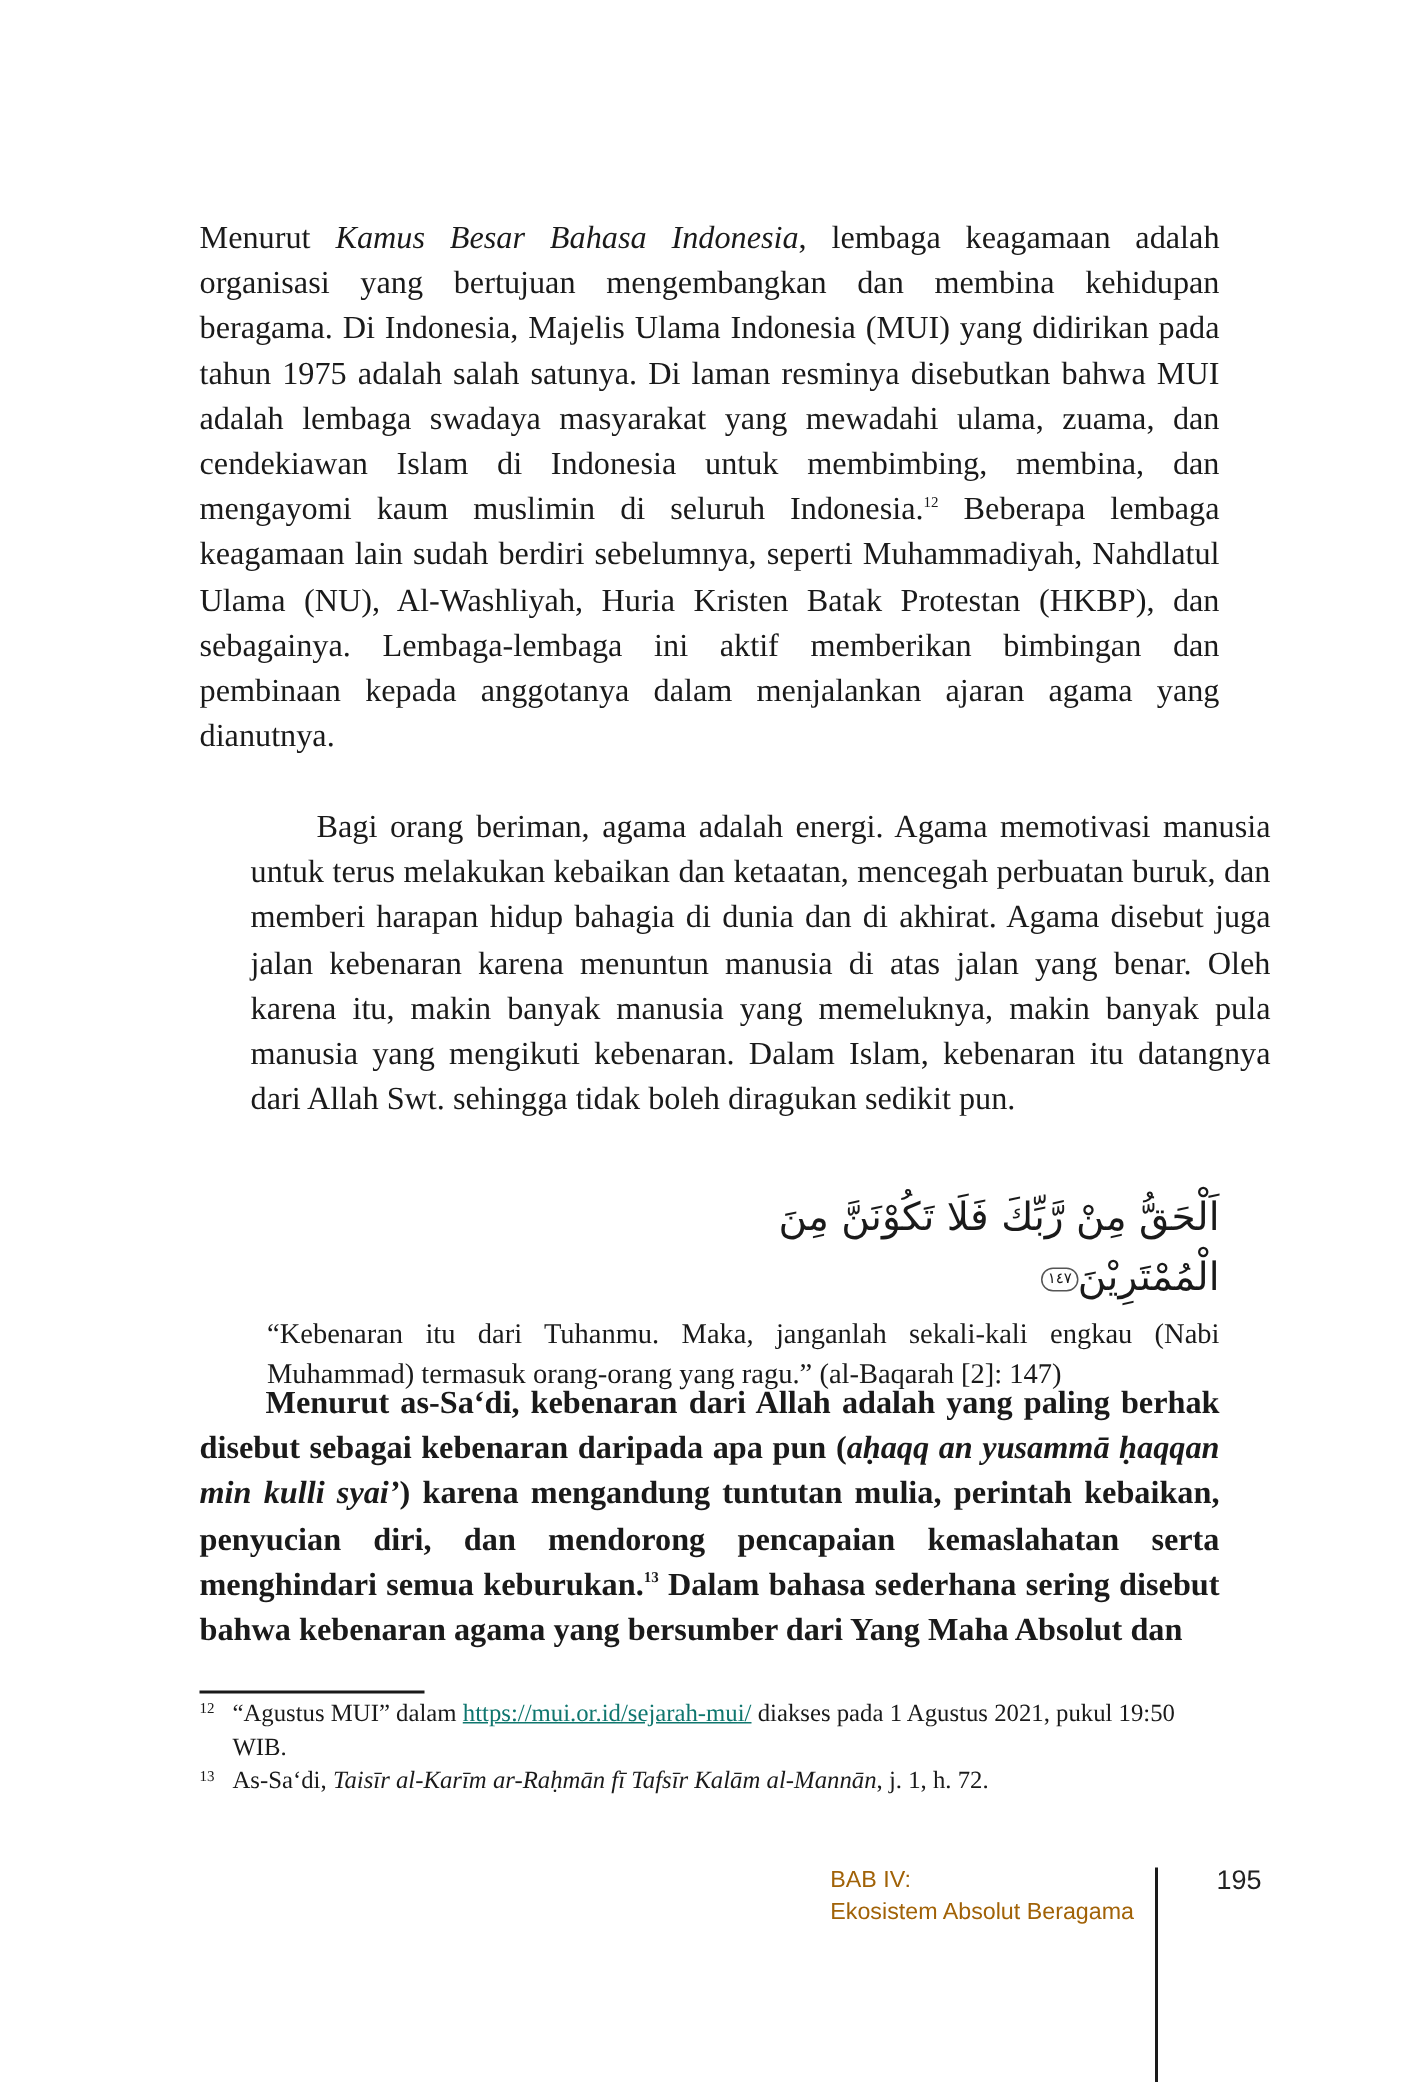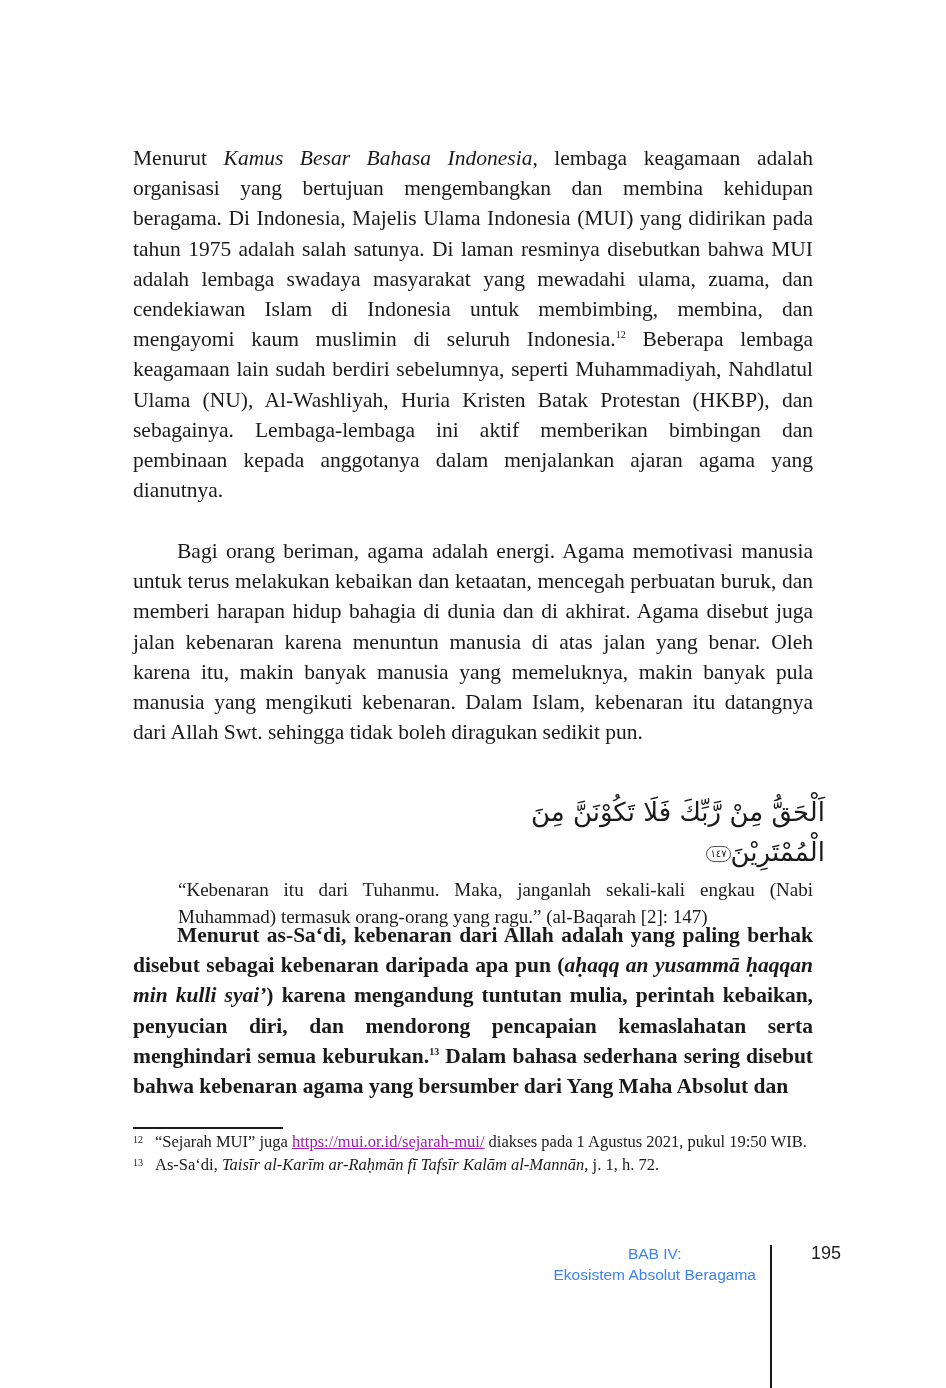--- a/index.html
+++ b/index.html
@@ -6,46 +6,46 @@
   body { width: 946px; height: 1388px; position: relative; overflow: hidden; color: #1a1a1a; }
   .page { position: absolute; left: 0; top: 0; width: 946px; height: 1387px; background: #fff; }
   .body-text {
     position: absolute; left: 133px; width: 680px;
     font-family: "Liberation Serif", "DejaVu Serif", serif;
     font-size: 21.5px; line-height: 30.2px; text-align: justify; color: #1a1a1a;
   }
   .body-text p { margin: 0; }
   .indent { text-indent: 44px; }
   .p1 { top: 143px; }
-  .p2 { top: 536px; }
+  .p2 { top: 536px; margin-left: 34px; }
   .p3 { top: 920px; font-weight: bold; }
   sup.fn { font-size: 10px; vertical-align: super; line-height: 0; }
   .arabic {
-    position: absolute; left: 492px; top: 792px; width: 333px; text-align: right;
+    position: absolute; left: 480px; top: 792px; width: 333px; text-align: right;
     font-family: "DejaVu Sans", sans-serif; font-size: 26px; line-height: 40px; direction: rtl; color: #1a1a1a;
   }
   .ayah-marker {
     display: inline-block; font-size: 10px; border: 1px solid #555; border-radius: 8px;
     padding: 0 3px; margin-left: 6px; vertical-align: middle; direction: ltr; line-height: 14px;
   }
   .translation {
     position: absolute; left: 178px; top: 876px; width: 635px;
     font-family: "Liberation Serif", serif; font-size: 19px; line-height: 27px; text-align: justify; color: #1a1a1a;
   }
   .fn-rule { position: absolute; left: 133px; top: 1127px; width: 150px; height: 2px; background: #1a1a1a; }
   .footnotes {
     position: absolute; left: 133px; top: 1131px; width: 680px;
     font-family: "Liberation Serif", serif; font-size: 16.5px; line-height: 22.5px; color: #1a1a1a;
   }
   .footnote { position: relative; padding-left: 22px; text-align: left; }
   .fn-num { position: absolute; left: 0; top: 0; font-size: 10px; line-height: 18px; }
-  .fn-link { color: #a21caf; text-decoration: underline; }
+  .fn-link { color: #0f766e; text-decoration: underline; }
   .running-footer {
-    position: absolute; right: 190px; top: 1243px; text-align: center;
-    font-family: "Liberation Sans", "DejaVu Sans", sans-serif; font-size: 15.5px; line-height: 21px; color: #3b82f6;
+    position: absolute; right: 190px; top: 1243px; text-align: left;
+    font-family: "Liberation Sans", "DejaVu Sans", sans-serif; font-size: 15.5px; line-height: 21px; color: #a16207;
   }
   .footer-rule { position: absolute; left: 770px; top: 1245px; width: 2px; height: 143px; background: #1a1a1a; }
   .page-number {
     position: absolute; left: 782px; top: 1241px;
     font-family: "Liberation Sans", "DejaVu Sans", sans-serif; font-size: 18px; line-height: 24px; color: #222; margin-left: 29px;
   }
 </style>
 </head>
 <body>
 
@@ -67,21 +67,21 @@
 
   <div class="body-text p3">
     <p class="indent"><span>Menurut as-Sa‘di, kebenaran dari Allah adalah yang paling berhak disebut sebagai kebenaran daripada apa pun (</span><em>aḥaqq an yusammā ḥaqqan min kulli syai’</em><span>) karena mengandung tuntutan mulia, perintah kebaikan, penyucian diri, dan mendorong pencapaian kemaslahatan serta menghindari semua keburukan.</span><sup class="fn">13</sup><span> Dalam bahasa sederhana sering disebut bahwa kebenaran agama yang bersumber dari Yang Maha Absolut dan</span></p>
   </div>
 
   <div class="fn-rule"></div>
 
   <div class="footnotes">
     <div class="footnote">
       <span class="fn-num">12</span>
-      <span>“Sejarah MUI” juga </span><a class="fn-link">https://mui.or.id/sejarah-mui/</a><span> diakses pada 1 Agustus 2021, pukul 19:50 WIB.</span>
+      <span>“Agustus MUI” dalam </span><a class="fn-link">https://mui.or.id/sejarah-mui/</a><span> diakses pada 1 Agustus 2021, pukul 19:50 WIB.</span>
     </div>
     <div class="footnote">
       <span class="fn-num">13</span>
       <span>As-Sa‘di, </span><em>Taisīr al-Karīm ar-Raḥmān fī Tafsīr Kalām al-Mannān</em><span>, j. 1, h. 72.</span>
     </div>
   </div>
 
   <div class="running-footer">
     <div>BAB IV:</div>
     <div>Ekosistem Absolut Beragama</div>

